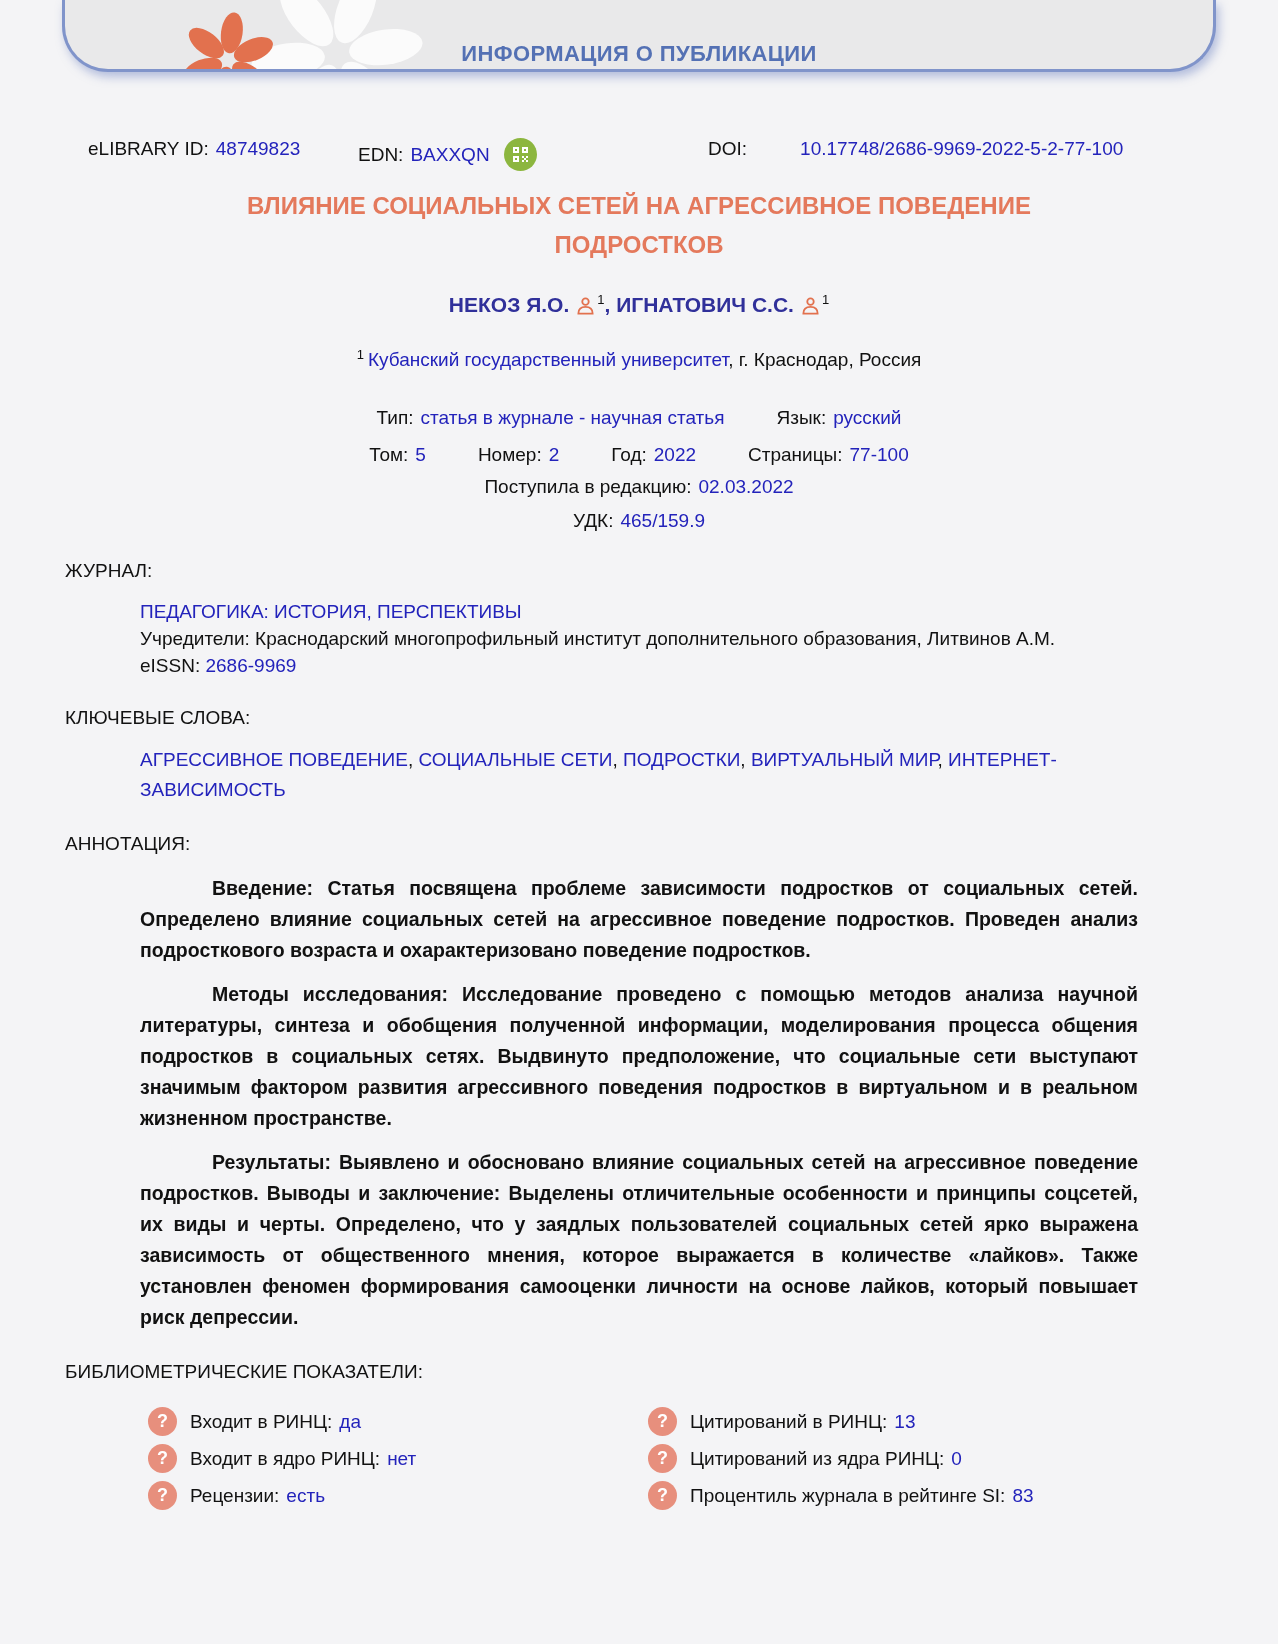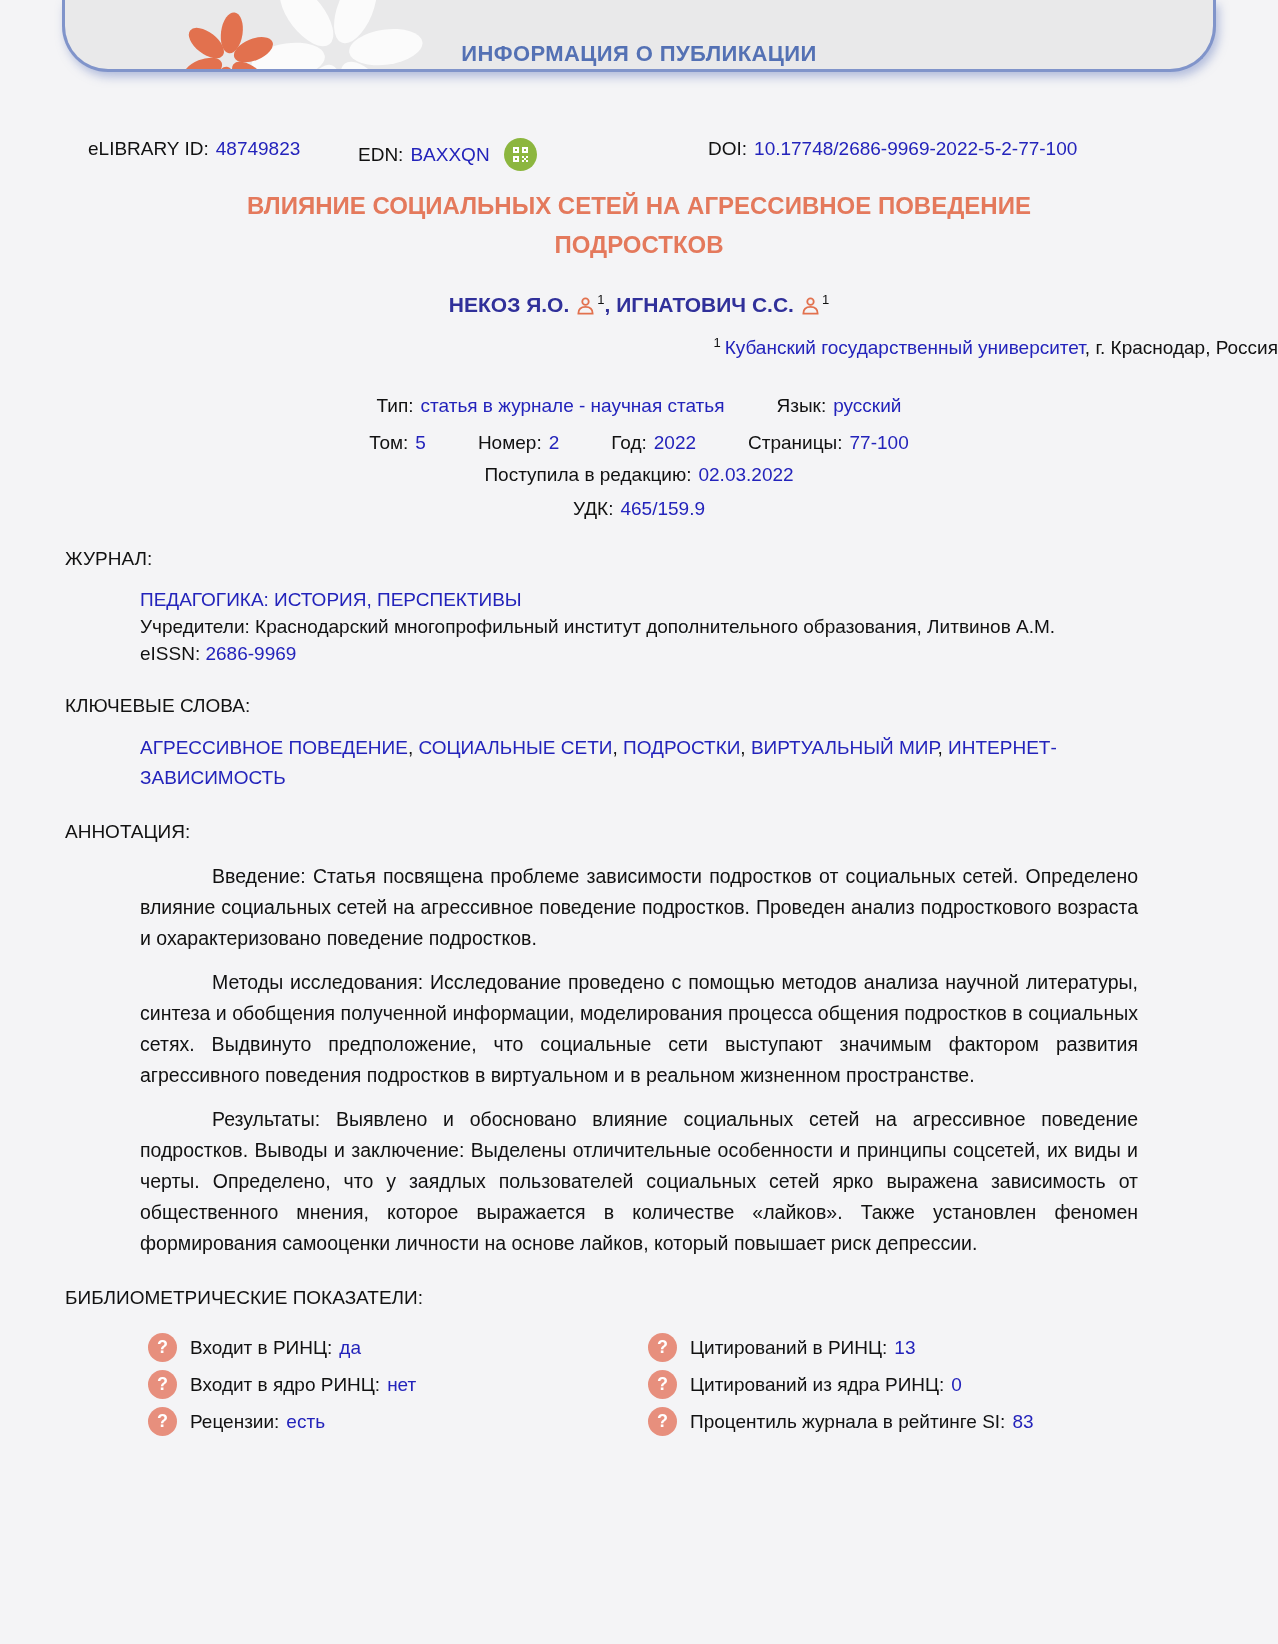--- a/index.html
+++ b/index.html
@@ -29,39 +29,39 @@
   .flower-orange{left:114px;top:11px;width:98px;height:98px;transform:rotate(8deg);}
   .header-title{
     position:absolute;left:0;right:0;top:41px;text-align:center;
     font-size:22px;font-weight:700;letter-spacing:.4px;color:var(--header-title);
   }
   .link{color:var(--link-blue);text-decoration:none;}
   [data-interactable="true"]{cursor:pointer;}
   .id-row{position:relative;height:34px;margin-top:66px;font-size:19px;}
   .id-item{position:absolute;top:0;display:flex;align-items:center;white-space:nowrap;}
   .id-item .label{margin-right:7px;}
-  .id-elibrary{left:88px;justify-content:space-between;} .id-edn{left:358px;} .id-doi{left:708px;}
+  .id-elibrary{left:88px;justify-content:space-between;} .id-edn{left:358px;} .id-doi{left:708px;gap:46px;}
   .qr-icon{margin-left:14px;width:33px;height:33px;flex:none;}
   .pub-title{
     margin:14px auto 0;width:940px;text-align:center;
     font-size:24px;font-weight:700;line-height:39px;color:var(--title-orange);
   }
   .authors{margin-top:28px;text-align:center;font-size:21px;font-weight:700;color:var(--author-navy);}
   .authors sup,.affiliation sup{font-size:13px;font-weight:400;color:var(--text-black);}
   .person-icon{display:inline-block;width:19px;height:19px;margin:0 2px 0 7px;vertical-align:-3px;}
-  .affiliation{margin-top:18px;text-align:right;font-size:19px;}
+  .affiliation{margin-top:30px;text-align:center;font-size:19px;}
   .affiliation sup{margin-right:4px;}
   .meta-row{display:flex;justify-content:center;gap:52px;font-size:19px;white-space:nowrap;}
   .mt-type{margin-top:36px;} .mt-vol{margin-top:15px;} .mt-recv{margin-top:10px;} .mt-udc{margin-top:12px;}
   .pair .value{margin-left:7px;}
   .section-label{margin:28px 65px 0;font-size:19px;}
   .section-block{margin:16px 140px 0;font-size:19px;line-height:27px;}
   .kw-block{line-height:30px;}
   .annotation{margin:18px 140px 0;font-size:19.5px;line-height:31px;text-align:justify;}
-  .annotation p{margin:8px 0 13px;text-indent:72px;}
+  .annotation p{margin:8px 0 13px;text-indent:72px;font-weight:bold;}
   .biblio{display:grid;grid-template-columns:500px auto;margin:20px 0 0 148px;}
   .metric{display:flex;align-items:center;height:37px;font-size:19px;white-space:nowrap;}
   .q-icon{
     width:29px;height:29px;border-radius:50%;flex:none;margin-right:13px;
     background:var(--question-salmon);color:#fff;font-weight:700;font-size:18px;
     display:flex;align-items:center;justify-content:center;
   }
   .metric .value{margin-left:7px;}
 </style>
 </head>

